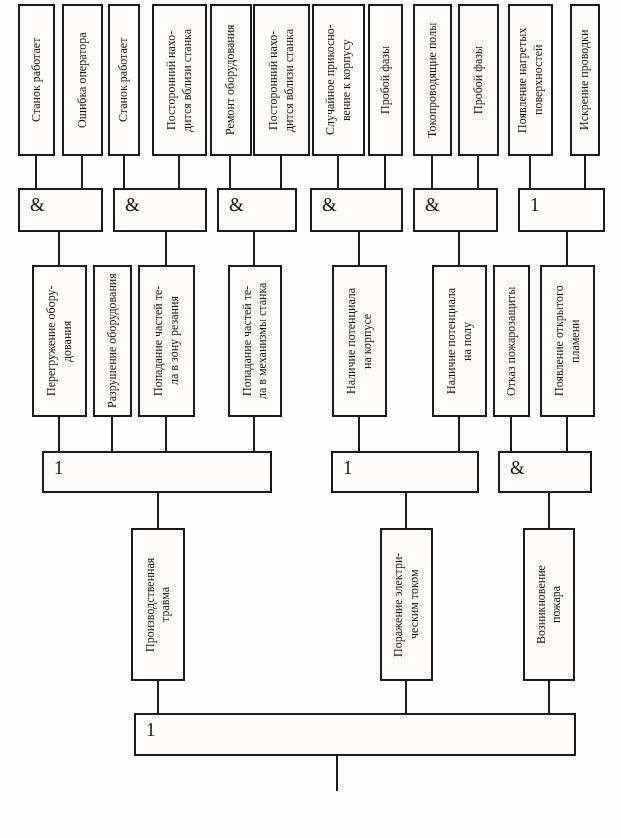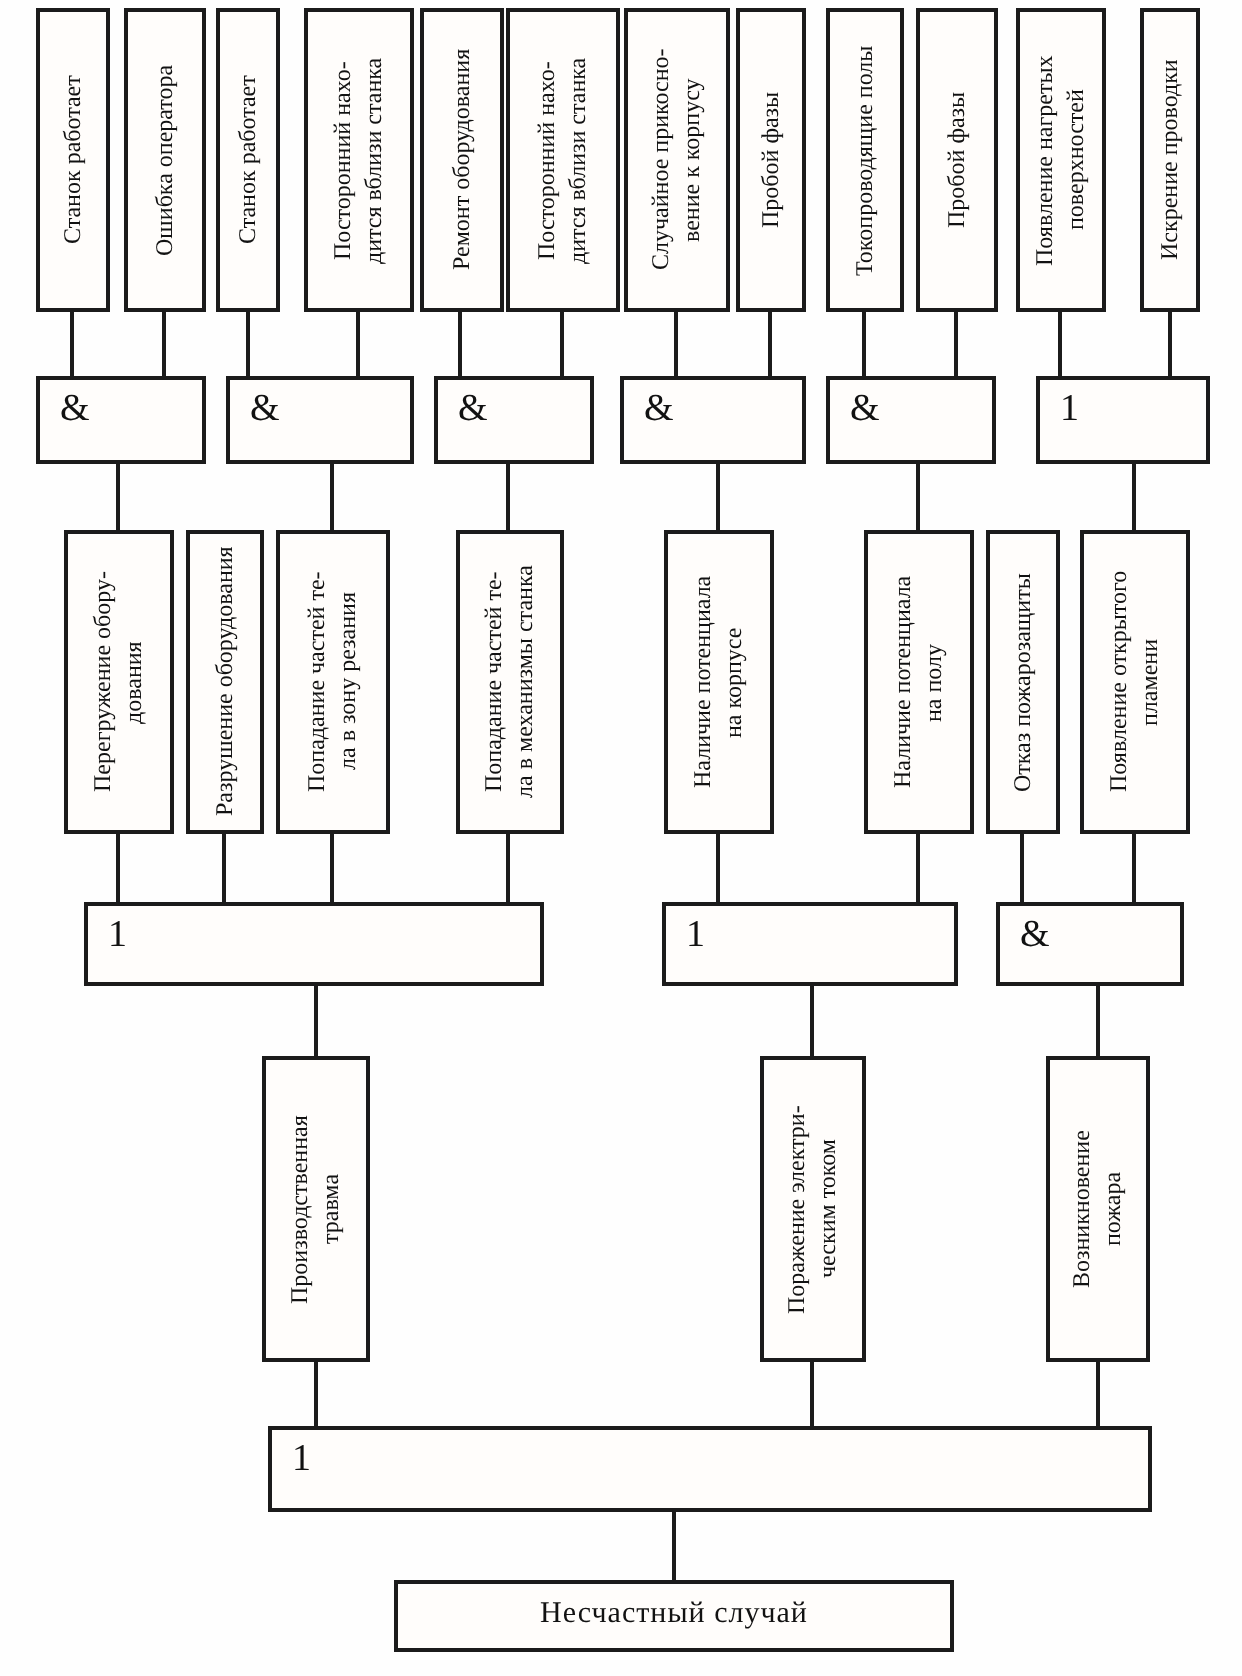--- a/index.html
+++ b/index.html
@@ -110,15 +110,14 @@
 
   <div class="box vbox" style="left:131px;top:528px;width:54px;height:153px">Производственная
 травма</div>
   <div class="box vbox" style="left:380px;top:528px;width:53px;height:153px">Поражение электри-
 ческим током</div>
   <div class="box vbox" style="left:523px;top:528px;width:52px;height:153px">Возникновение
 пожара</div>
 
   <div class="gate" style="left:134px;top:713px;width:442px;height:43px">1</div>
 
-  <div class="box hbox" style="left:197px;top:790px;width:280px;height:36px">Несчастный случай</div>
 
 </div>
 
 </body></html>

